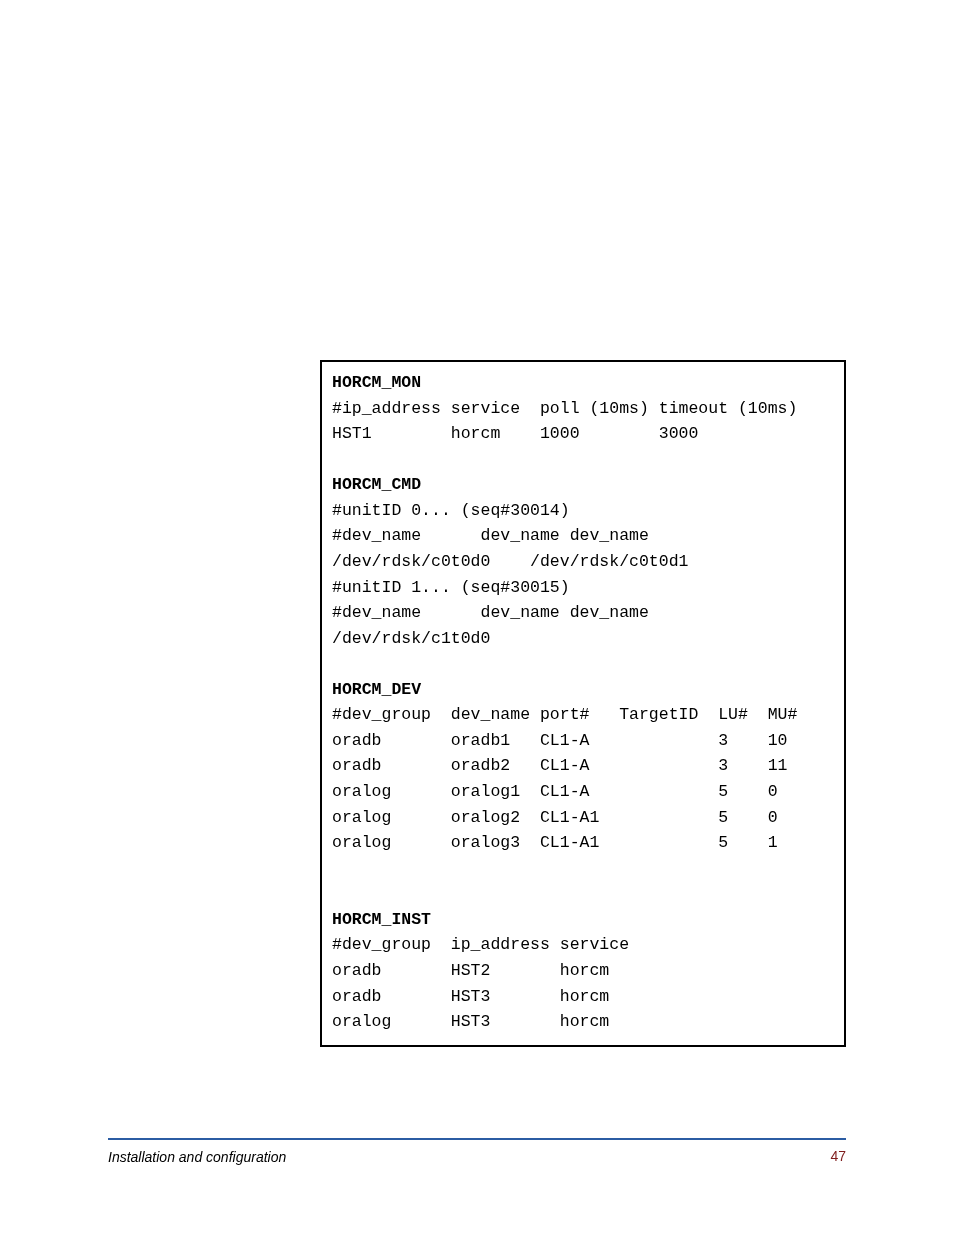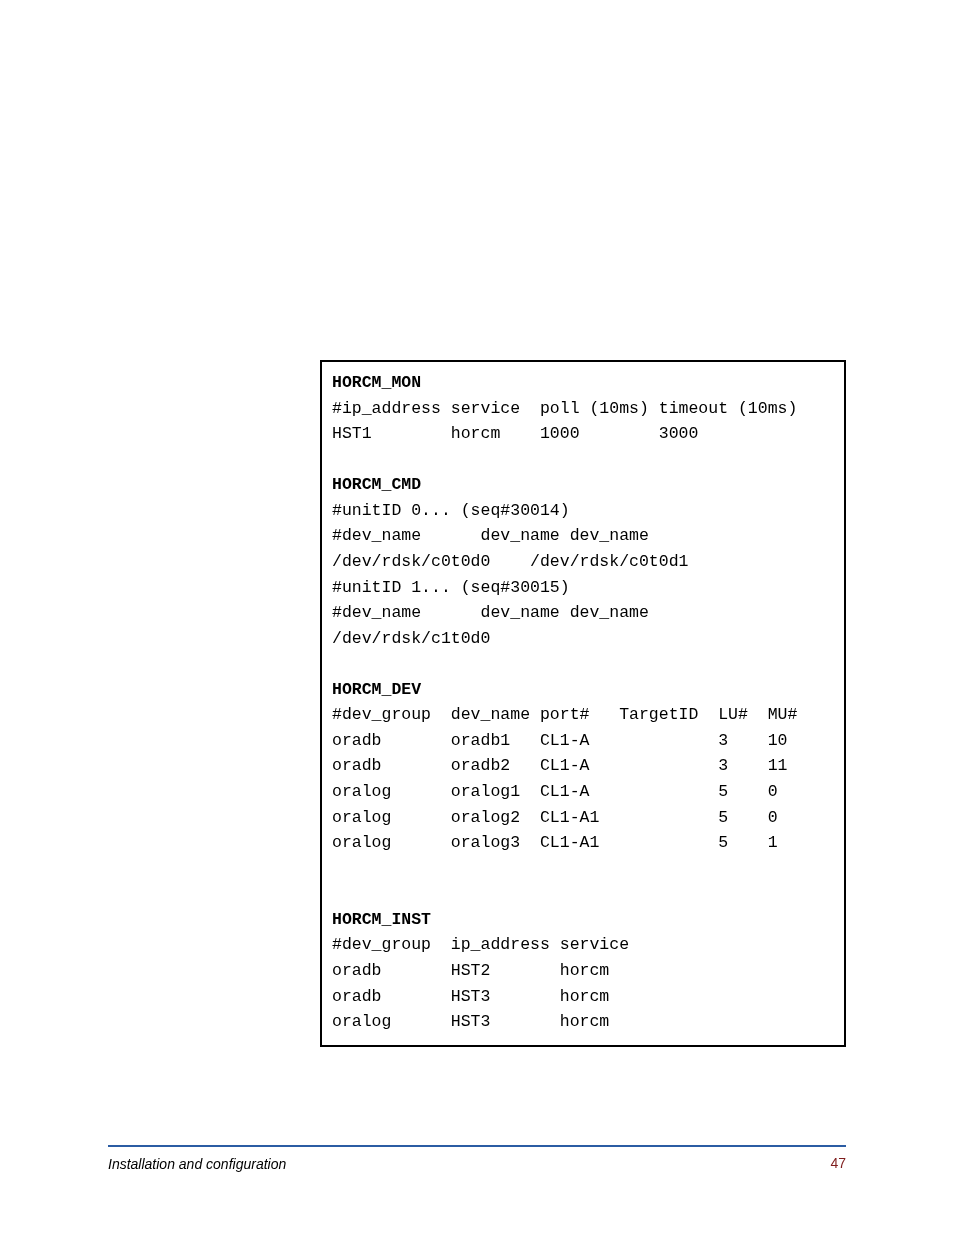--- a/index.html
+++ b/index.html
@@ -22,21 +22,21 @@
     padding: 8px 10px 10px 10px;
     font-family: "Courier New", monospace;
     font-size: 16.5px;
     line-height: 1.55;
     white-space: pre;
     color: #000;
   }
   .bold { font-weight: bold; }
   .footer {
     position: absolute;
-    bottom: 62px;
+    bottom: 69px;
     left: 108px;
     right: 108px;
     border-top: 2px solid #2b5ca3;
     padding-top: 8px;
   }
   .footer-left {
     font-style: italic;
     font-family: "Arial", "Helvetica", sans-serif;
     font-size: 14px;
     color: #000;

